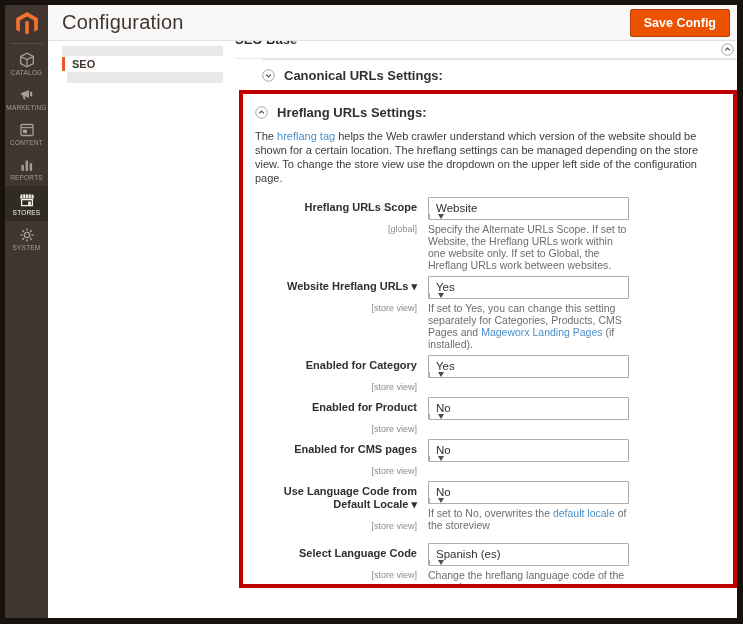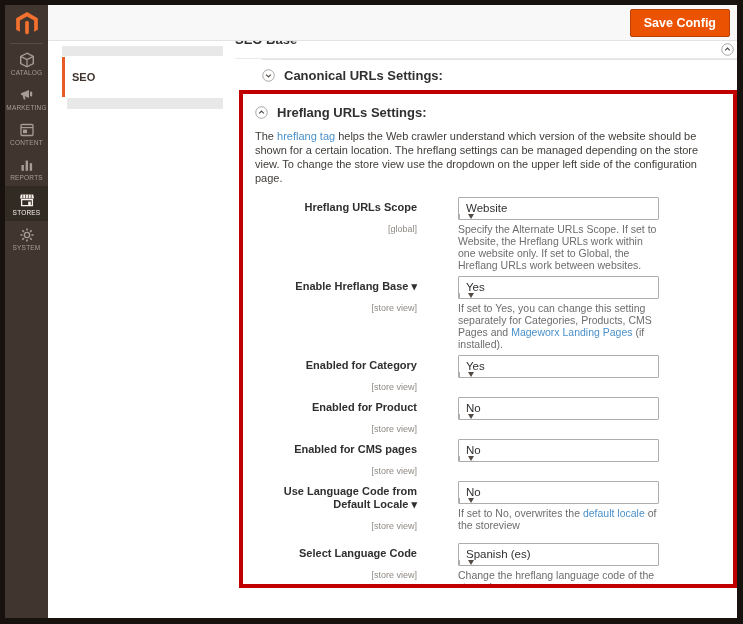--- a/index.html
+++ b/index.html
@@ -25,21 +25,21 @@
   .spacer { flex:1; }
   .save-btn { background:#eb5202; color:#fff; font-weight:bold; font-size:12.5px; border:1px solid #b84002;
               border-radius:2px; padding:6px 13px; cursor:pointer; font-family:"Liberation Sans",sans-serif; }
 
   .content { flex:1; position:relative; background:#fff; overflow:hidden; }
 
   
   .subnav { position:absolute; left:14px; top:5px; width:161px; }
   .subnav-bar { height:10px; background:#e8e8e8; border-radius:1px; }
   .subnav-bar.b2 { margin-left:5px; width:156px; height:11px; }
-  .subnav-sel { width:156px; height:40px; background:#fff; border-left:3px solid #e85b27; display:flex; align-items:center;
+  .subnav-sel { width:156px; height:14px; background:#fff; border-left:3px solid #e85b27; display:flex; align-items:center;
                 padding-left:7px; font-size:11px; font-weight:bold; color:#41362f; cursor:pointer; margin:1px 0; }
 
   
   .config-col { margin-left:187px; width:502px; }
 
   .seo-base-row { height:18px; overflow:hidden; position:relative; border-bottom:1px solid #ebebeb; }
   .seo-base-row .clip-title { display:block; font-size:13px; font-weight:bold; color:#303030; line-height:15px; margin-top:-9px; }
   .seo-base-row .edge-icon { position:absolute; right:3px; top:2px; }
 
   .sec-row { height:30px; display:flex; align-items:center; padding-left:27px; gap:9px; cursor:pointer; }
@@ -48,21 +48,21 @@
 
   
   .hreflang-box { margin-left:4px; width:498px; height:498px; border:4px solid #c00000; background:#fff;
                   overflow:hidden; padding:0 10px 0 12px; }
   .hl-header { margin-top:11px; display:flex; align-items:center; gap:9px; cursor:pointer; }
   .hl-header .sec-title { font-size:13px; font-weight:bold; color:#303030; }
   .hl-intro { margin-top:9px; font-size:11px; line-height:14px; color:#403c38; padding-right:4px; }
   a.lnk { color:#4a90c9; text-decoration:none; cursor:pointer; }
 
   .form { margin-top:12px; }
-  .frow { display:flex; margin-bottom:5px;gap:30px; }
+  .frow { display:flex; margin-bottom:5px; }
   .frow.gap-lg { margin-bottom:12px; }
   .lbl-col { width:162px; text-align:right; padding-top:4px; flex:none; }
   .lbl { font-size:11px; font-weight:bold; color:#2f2f2f; line-height:13px; }
   .scope { font-size:9px; color:#8f8a85; margin-top:10px; }
   .fld-col { margin-left:11px; width:201px; flex:none; }
   .select { height:23px; border:1px solid #adadad; border-radius:1px; background:#fff; display:flex; align-items:stretch; cursor:pointer;flex-direction:column; }
   .select .sel-val { flex:1; font-size:11.5px; color:#303030; line-height:21px; padding-left:7px; overflow:hidden; white-space:nowrap; }
   .select .sel-arrow { width:23px; border-left:1px solid #adadad; display:flex; align-items:center; justify-content:center; }
   .caret { width:0; height:0; border-left:3.5px solid transparent; border-right:3.5px solid transparent; border-top:5px solid #514943; }
   .note { font-size:10.5px; line-height:12px; color:#6d6d6d; margin-top:3px; }
@@ -132,20 +132,21 @@
         <circle cx="8" cy="8" r="2.6" fill="none" stroke="currentColor" stroke-width="1.4"></circle>
         <path d="M8 1.4 V3.6 M8 12.4 V14.6 M1.4 8 H3.6 M12.4 8 H14.6 M3.3 3.3 L4.9 4.9 M11.1 11.1 L12.7 12.7 M12.7 3.3 L11.1 4.9 M4.9 11.1 L3.3 12.7" stroke="currentColor" stroke-width="1.6"></path>
       </svg>
       <span class="nv-label">SYSTEM</span>
     </div>
   </aside>
 
   <div class="main">
 
     <div class="topbar">
+      <span class="page-title">Configuration</span>
       <span class="spacer"></span>
       <button class="save-btn">Save Config</button>
     </div>
 
     <div class="content">
 
       <div class="subnav">
         <div class="subnav-bar"></div>
         <div class="subnav-sel">
           <span>SEO</span>
@@ -199,21 +200,21 @@
                   <span class="sel-arrow">
                         <span class="caret"></span>
                       </span>
                 </div>
                 <div class="note">Specify the Alternate URLs Scope. If set to Website, the Hreflang URLs work within one website only. If set to Global, the Hreflang URLs work between websites.</div>
               </div>
             </div>
 
             <div class="frow">
               <div class="lbl-col">
-                <div class="lbl">Enable Hreflang Base ▾</div>
+                <div class="lbl">Website Hreflang URLs ▾</div>
                 <div class="scope">[store view]</div>
               </div>
               <div class="fld-col">
                 <div class="select">
                   <span class="sel-val">Yes</span>
                   <span class="sel-arrow">
                         <span class="caret"></span>
                       </span>
                 </div>
                 <div class="note"><span>If set to Yes, you can change this setting separately for Categories, Products, CMS Pages and </span><a class="lnk">Mageworx Landing Pages</a><span> (if installed).</span></div>

